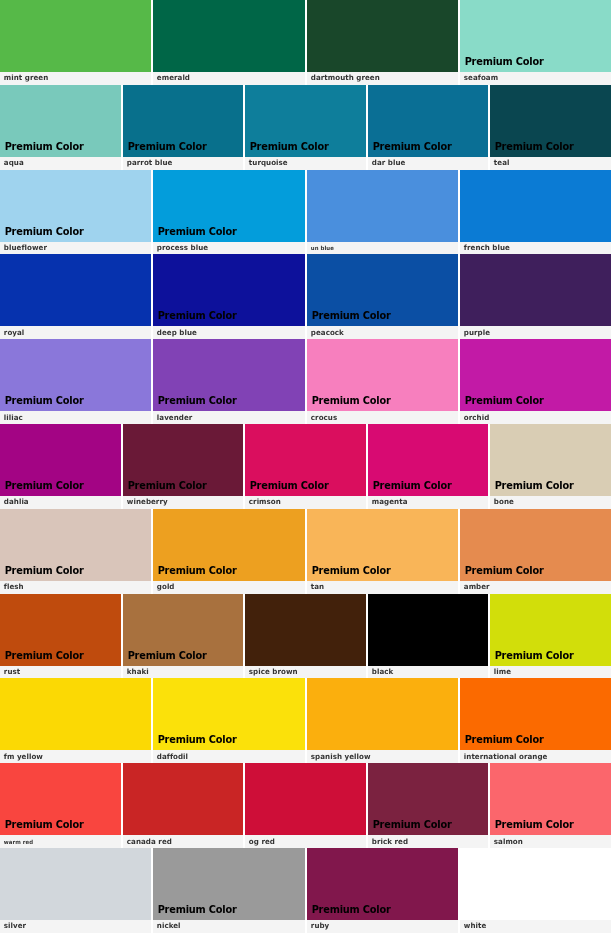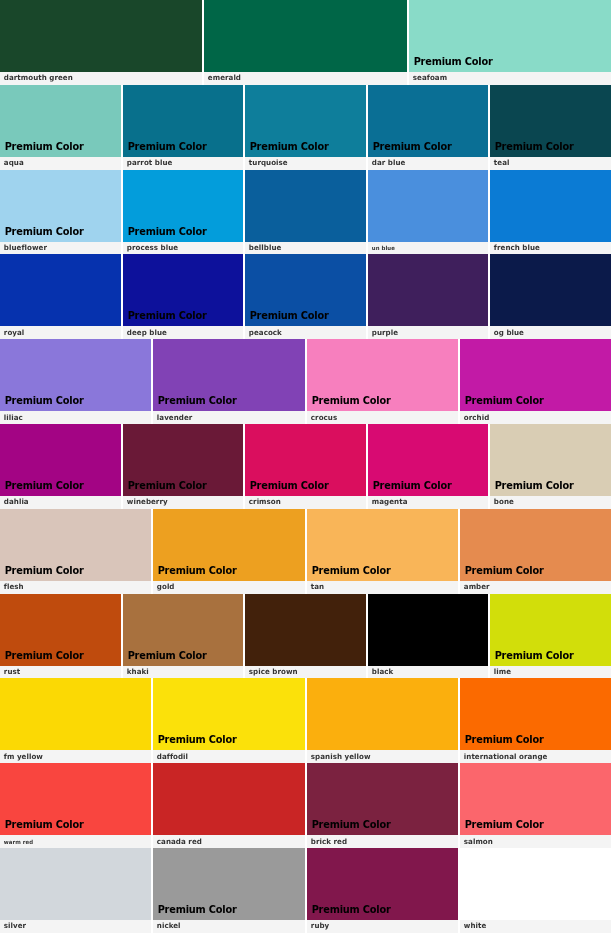--- a/index.html
+++ b/index.html
@@ -87,32 +87,38 @@
   .label.small {
     font-size: 5.6px;
   }
 </style>
 </head>
 <body>
 
 <div id="chart">
     <div class="row">
       <div class="cell">
+        <div class="swatch" style="background: rgb(86, 185, 72); --c: transparent;">
+          <span class="premium hidden" style="color: rgb(0, 0, 0);">Premium Color</span>
+        </div>
+        <div class="label" style="background: rgb(244, 244, 244); color: rgb(51, 51, 51);">mint green</div>
+      </div>
+      <div class="cell">
+        <div class="swatch" style="background: rgb(0, 102, 71); --c: transparent;">
+          <span class="premium hidden" style="color: rgb(0, 0, 0);">Premium Color</span>
+        </div>
+        <div class="label" style="background: rgb(244, 244, 244); color: rgb(51, 51, 51);">emerald</div>
+      </div>
+      <div class="cell">
         <div class="swatch" style="background: rgb(25, 71, 42); --c: transparent;">
           <span class="premium hidden" style="color: rgb(0, 0, 0);">Premium Color</span>
         </div>
         <div class="label" style="background: rgb(244, 244, 244); color: rgb(51, 51, 51);">dartmouth green</div>
       </div>
       <div class="cell">
-        <div class="swatch" style="background: rgb(0, 102, 71); --c: transparent;">
-          <span class="premium hidden" style="color: rgb(0, 0, 0);">Premium Color</span>
-        </div>
-        <div class="label" style="background: rgb(244, 244, 244); color: rgb(51, 51, 51);">emerald</div>
-      </div>
-      <div class="cell">
         <div class="swatch" style="background: rgb(137, 219, 200); --c: transparent;">
           <span class="premium" style="color: rgb(0, 0, 0);">Premium Color</span>
         </div>
         <div class="label" style="background: rgb(244, 244, 244); color: rgb(51, 51, 51);">seafoam</div>
       </div>
     </div>
     <div class="row">
       <div class="cell">
         <div class="swatch" style="background: rgb(121, 201, 187); --c: transparent;">
           <span class="premium" style="color: rgb(0, 0, 0);">Premium Color</span>
@@ -151,26 +157,20 @@
         </div>
         <div class="label" style="background: rgb(244, 244, 244); color: rgb(51, 51, 51);">blueflower</div>
       </div>
       <div class="cell">
         <div class="swatch" style="background: rgb(3, 157, 219); --c: transparent;">
           <span class="premium" style="color: rgb(0, 0, 0);">Premium Color</span>
         </div>
         <div class="label" style="background: rgb(244, 244, 244); color: rgb(51, 51, 51);">process blue</div>
       </div>
       <div class="cell">
-        <div class="swatch" style="background: rgb(10, 95, 156); --c: transparent;">
-          <span class="premium hidden" style="color: rgb(0, 0, 0);">Premium Color</span>
-        </div>
-        <div class="label" style="background: rgb(244, 244, 244); color: rgb(51, 51, 51);">bellblue</div>
-      </div>
-      <div class="cell">
         <div class="swatch" style="background: rgb(74, 143, 221); --c: transparent;">
           <span class="premium hidden" style="color: rgb(0, 0, 0);">Premium Color</span>
         </div>
         <div class="label small" style="background: rgb(244, 244, 244); color: rgb(51, 51, 51);">un blue</div>
       </div>
       <div class="cell">
         <div class="swatch" style="background: rgb(11, 123, 212); --c: transparent;">
           <span class="premium hidden" style="color: rgb(0, 0, 0);">Premium Color</span>
         </div>
         <div class="label" style="background: rgb(244, 244, 244); color: rgb(51, 51, 51);">french blue</div>
@@ -194,26 +194,20 @@
           <span class="premium" style="color: rgb(0, 0, 0);">Premium Color</span>
         </div>
         <div class="label" style="background: rgb(244, 244, 244); color: rgb(51, 51, 51);">peacock</div>
       </div>
       <div class="cell">
         <div class="swatch" style="background: rgb(63, 31, 92); --c: transparent;">
           <span class="premium hidden" style="color: rgb(0, 0, 0);">Premium Color</span>
         </div>
         <div class="label" style="background: rgb(244, 244, 244); color: rgb(51, 51, 51);">purple</div>
       </div>
-      <div class="cell">
-        <div class="swatch" style="background: rgb(11, 26, 74); --c: transparent;">
-          <span class="premium hidden" style="color: rgb(0, 0, 0);">Premium Color</span>
-        </div>
-        <div class="label" style="background: rgb(244, 244, 244); color: rgb(51, 51, 51);">og blue</div>
-      </div>
     </div>
     <div class="row">
       <div class="cell">
         <div class="swatch" style="background: rgb(138, 119, 218); --c: transparent;">
           <span class="premium" style="color: rgb(0, 0, 0);">Premium Color</span>
         </div>
         <div class="label" style="background: rgb(244, 244, 244); color: rgb(51, 51, 51);">liliac</div>
       </div>
       <div class="cell">
         <div class="swatch" style="background: rgb(129, 66, 181); --c: transparent;">
@@ -355,20 +349,26 @@
         <div class="swatch" style="background: rgb(249, 69, 63); --c: transparent;">
           <span class="premium" style="color: rgb(0, 0, 0);">Premium Color</span>
         </div>
         <div class="label small" style="background: rgb(244, 244, 244); color: rgb(51, 51, 51);">warm red</div>
       </div>
       <div class="cell">
         <div class="swatch" style="background: rgb(201, 37, 37); --c: transparent;">
           <span class="premium hidden" style="color: rgb(0, 0, 0);">Premium Color</span>
         </div>
         <div class="label" style="background: rgb(244, 244, 244); color: rgb(51, 51, 51);">canada red</div>
+      </div>
+      <div class="cell">
+        <div class="swatch" style="background: rgb(206, 14, 56); --c: transparent;">
+          <span class="premium hidden" style="color: rgb(0, 0, 0);">Premium Color</span>
+        </div>
+        <div class="label" style="background: rgb(244, 244, 244); color: rgb(51, 51, 51);">og red</div>
       </div>
       <div class="cell">
         <div class="swatch" style="background: rgb(123, 34, 64); --c: transparent;">
           <span class="premium" style="color: rgb(0, 0, 0);">Premium Color</span>
         </div>
         <div class="label" style="background: rgb(244, 244, 244); color: rgb(51, 51, 51);">brick red</div>
       </div>
       <div class="cell">
         <div class="swatch" style="background: rgb(251, 102, 108); --c: transparent;">
           <span class="premium" style="color: rgb(0, 0, 0);">Premium Color</span>

